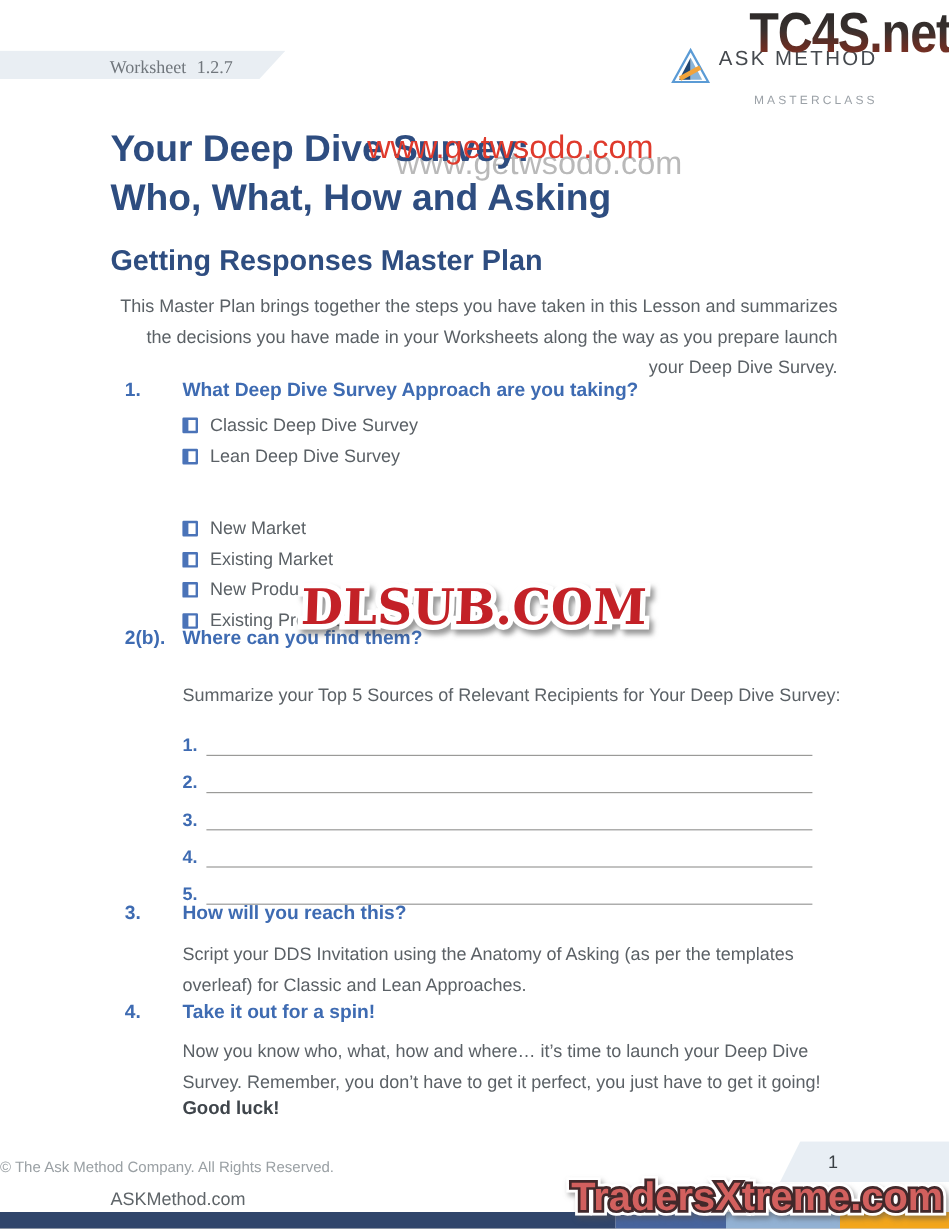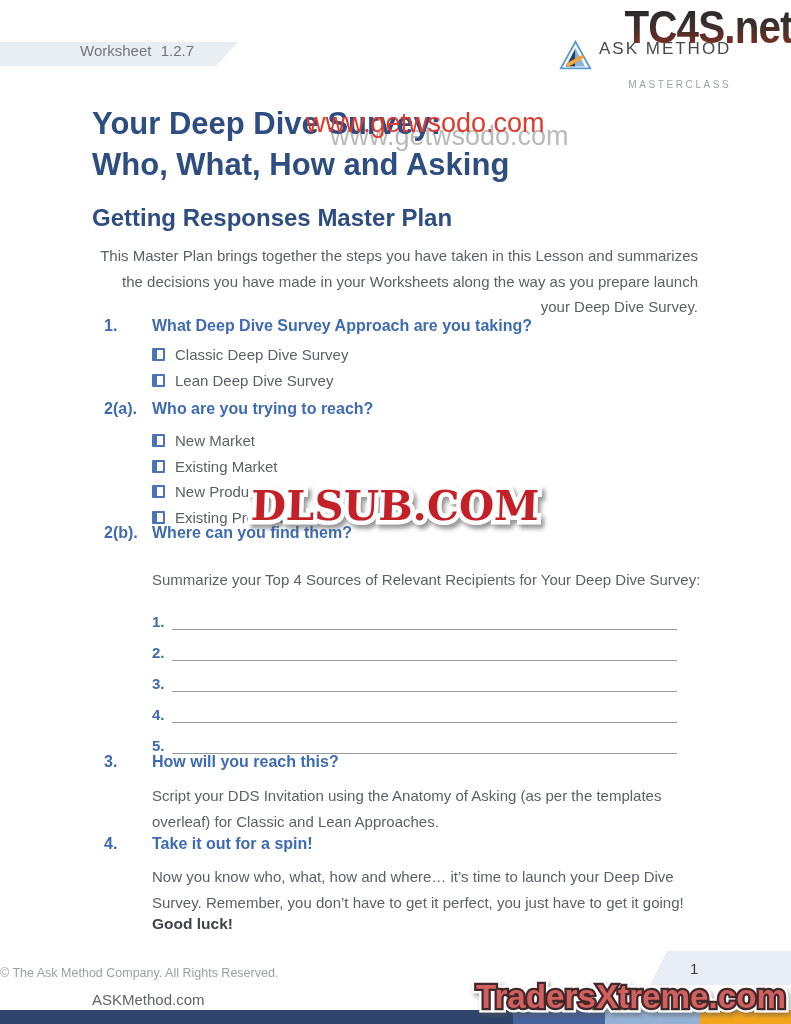--- a/index.html
+++ b/index.html
@@ -8,23 +8,23 @@
     position:relative; width:791px; height:1024px; margin:0 auto;
     background:#ffffff; overflow:hidden;
     font-family:"Liberation Sans", sans-serif;
   }
 
   
   .ws-banner {
     position:absolute; left:0; top:42px; width:238px; height:24px;
     background:#e9eef3;
     clip-path:polygon(0 0, 100% 0, calc(100% - 22px) 100%, 0 100%);
-    display:flex; align-items:flex-start; justify-content:flex-end;
+    display:flex; align-items:flex-end; justify-content:flex-end;
     padding-right:44px;
-    color:#70767c; font-size:15px; word-spacing:5px;
+    color:#70767c; font-size:15px; word-spacing:5px;font-family:Liberation Serif, serif;
   }
   .logo { position:absolute; left:559px; top:39px; display:flex; align-items:flex-start; }
   .logo-tri { width:33px; height:33px; margin-right:7px; }
   .logo-text-main { font-size:17px; letter-spacing:2px; color:#45494e; font-weight:400; line-height:20px; }
   .logo-text-sub { font-size:10px; letter-spacing:2.6px; color:#9ba1a7; text-align:right; margin-top:20px; }
 
   .wm-tc4s {
     position:absolute; right:-2px; top:2px; z-index:30;
     font-size:47px; font-weight:bold; letter-spacing:-1px; line-height:50px;
     transform:scaleX(0.86); transform-origin:100% 0;
@@ -146,24 +146,20 @@
     <div class="chk-row">
       <span class="chk-box"></span>
       <span class="chk-label">Classic Deep Dive Survey</span>
     </div>
     <div class="chk-row">
       <span class="chk-box"></span>
       <span class="chk-label">Lean Deep Dive Survey</span>
     </div>
   </div>
 
-  <div class="sec-head" style="top:400px;">
-    <span class="sec-num">2(a).</span>
-    <span class="sec-title">Who are you trying to reach?</span>
-  </div>
   <div class="chk-list" style="top:428px;">
     <div class="chk-row">
       <span class="chk-box"></span>
       <span class="chk-label">New Market</span>
     </div>
     <div class="chk-row">
       <span class="chk-box"></span>
       <span class="chk-label">Existing Market</span>
     </div>
     <div class="chk-row">
@@ -177,21 +173,21 @@
   </div>
 
   <svg class="wm-dlsub" width="308" height="58" viewBox="0 0 308 58">
     <text x="154" y="43" text-anchor="middle" textLength="288" lengthAdjust="spacingAndGlyphs" font-family="DejaVu Serif, serif" font-weight="bold" font-size="41" fill="#c32127" stroke="#ffffff" stroke-width="9" paint-order="stroke" transform="skewX(-2)">DLSUB.COM</text>
   </svg>
 
   <div class="sec-head" style="top:524px;">
     <span class="sec-num">2(b).</span>
     <span class="sec-title">Where can you find them?</span>
   </div>
-  <p class="sec-body" style="top:567px;">Summarize your Top 4 Sources of Relevant Recipients for Your Deep Dive Survey:</p>
+  <p class="sec-body" style="top:567px;">Summarize your Top 5 Sources of Relevant Recipients for Your Deep Dive Survey:</p>
 
   <div class="blank-list">
     <div class="blank-row">
       <span class="blank-num">1.</span>
       <span class="blank-line"></span>
     </div>
     <div class="blank-row">
       <span class="blank-num">2.</span>
       <span class="blank-line"></span>
     </div>

